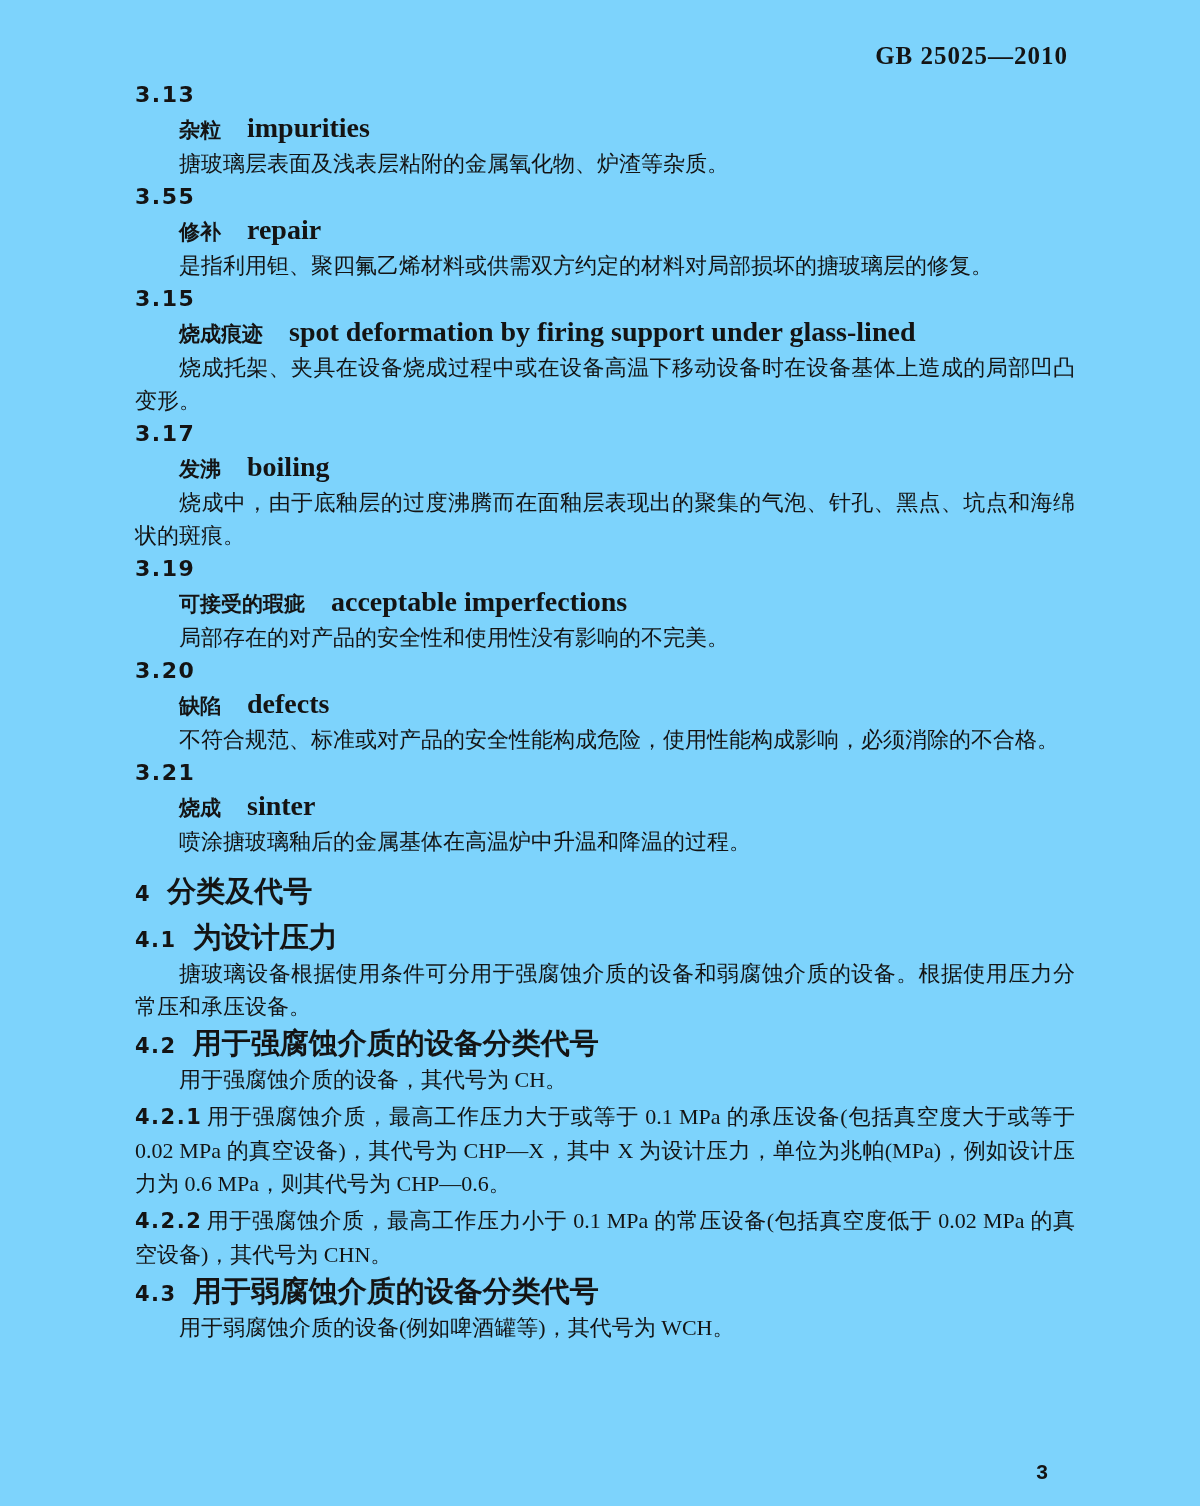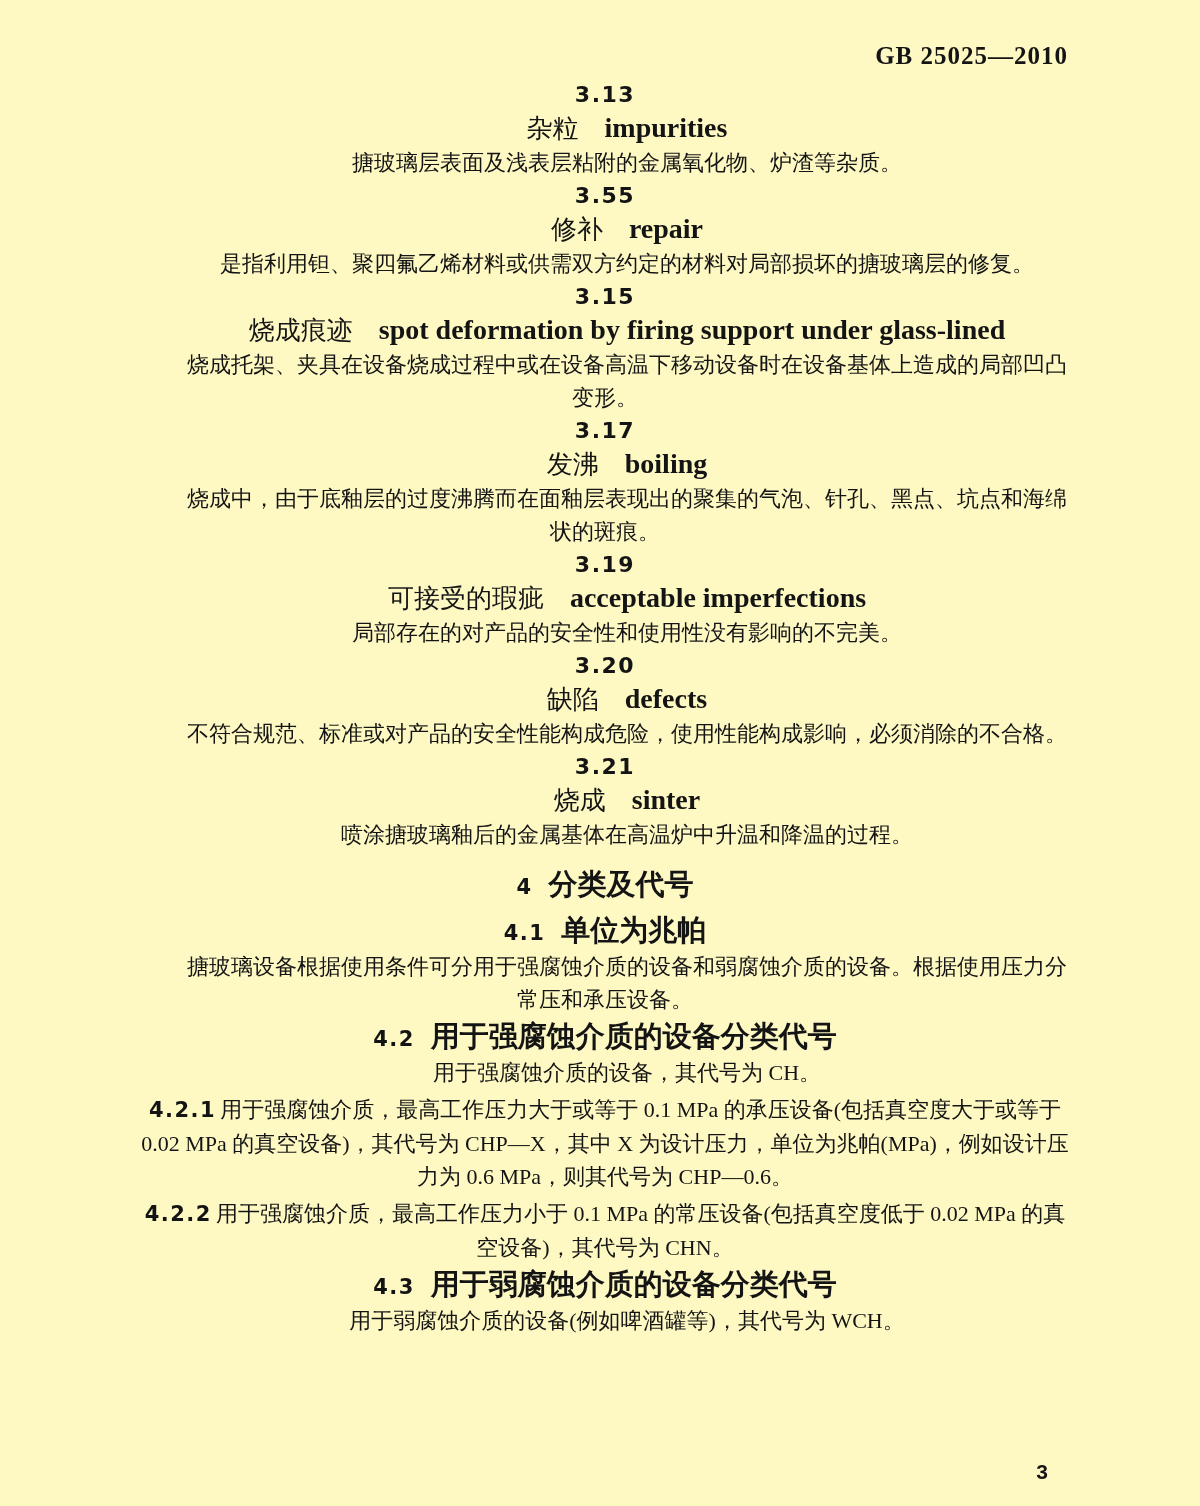--- a/index.html
+++ b/index.html
@@ -4,21 +4,21 @@
 <style>
   * { margin: 0; padding: 0; box-sizing: border-box; }
   html, body { background: #ffffff; }
   body { font-family: "Liberation Serif", "DejaVu Serif", serif; color: #141414; }
 
   .page {
     position: relative;
     width: 1200px;
     height: 1506px;
     margin: 0 auto;
-    background: #fef9c3;
+    background: #7dd3fc;
     overflow: hidden;
   }
 
   
   .doc-header {
     position: absolute;
     top: 42px;
     right: 132px;
     font-family: "Liberation Serif", serif;
     font-weight: 700;
@@ -26,36 +26,36 @@
     letter-spacing: 1px;
   }
 
   .content {
     position: absolute;
     top: 78px;
     left: 135px;
     right: 125px;
   }
 
-  .content p { line-height: 33px; font-size: 22px; text-align: center; }
+  .content p { line-height: 33px; font-size: 22px; }
 
   
   .sec-num {
     font-family: "DejaVu Sans", "Liberation Sans", sans-serif;
     font-weight: 700;
     font-size: 21px;
     letter-spacing: 1.5px;
   }
 
   
   .term-line { padding-left: 44px; }
   .term-zh {
     font-family: "DejaVu Sans", "Liberation Sans", sans-serif;
-    font-weight: 400;
-    font-size: 26px;
+    font-weight: 700;
+    font-size: 21px;
     margin-right: 26px;
   }
   .term-en {
     font-family: "Liberation Serif", serif;
     font-weight: 700;
     font-size: 28px;
   }
 
   
   .def-text, .body-para {
@@ -150,21 +150,21 @@
 
     <div>
       <p class="sec-num">3.21</p>
       <p class="term-line"><span class="term-zh">烧成</span><span class="term-en">sinter</span></p>
       <p class="def-text">喷涂搪玻璃釉后的金属基体在高温炉中升温和降温的过程。</p>
     </div>
 
     <div>
       <p class="h-line mt-ch"><span class="h-num">4</span><span class="h-title">分类及代号</span></p>
 
-      <p class="h-line mt-h"><span class="h-num">4.1</span><span class="h-title">单位为兆帕</span></p>
+      <p class="h-line mt-h"><span class="h-num">4.1</span><span class="h-title">为设计压力</span></p>
       <p class="body-para">搪玻璃设备根据使用条件可分用于强腐蚀介质的设备和弱腐蚀介质的设备。根据使用压力分常压和承压设备。</p>
 
       <p class="h-line mt-s"><span class="h-num">4.2</span><span class="h-title">用于强腐蚀介质的设备分类代号</span></p>
       <p class="body-para">用于强腐蚀介质的设备，其代号为 CH。</p>
 
       <p class="clause-para mt-s"><span class="clause-num-inline">4.2.1</span><span>用于强腐蚀介质，最高工作压力大于或等于 0.1 MPa 的承压设备(包括真空度大于或等于 0.02 MPa 的真空设备)，其代号为 CHP—X，其中 X 为设计压力，单位为兆帕(MPa)，例如设计压力为 0.6 MPa，则其代号为 CHP—0.6。</span></p>
 
       <p class="clause-para mt-s"><span class="clause-num-inline">4.2.2</span><span>用于强腐蚀介质，最高工作压力小于 0.1 MPa 的常压设备(包括真空度低于 0.02 MPa 的真空设备)，其代号为 CHN。</span></p>
 
       <p class="h-line mt-s"><span class="h-num">4.3</span><span class="h-title">用于弱腐蚀介质的设备分类代号</span></p>

